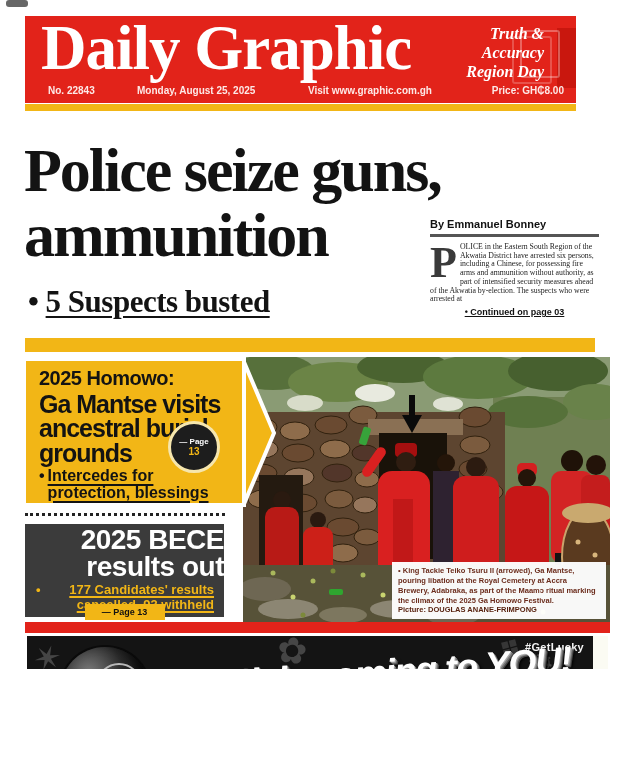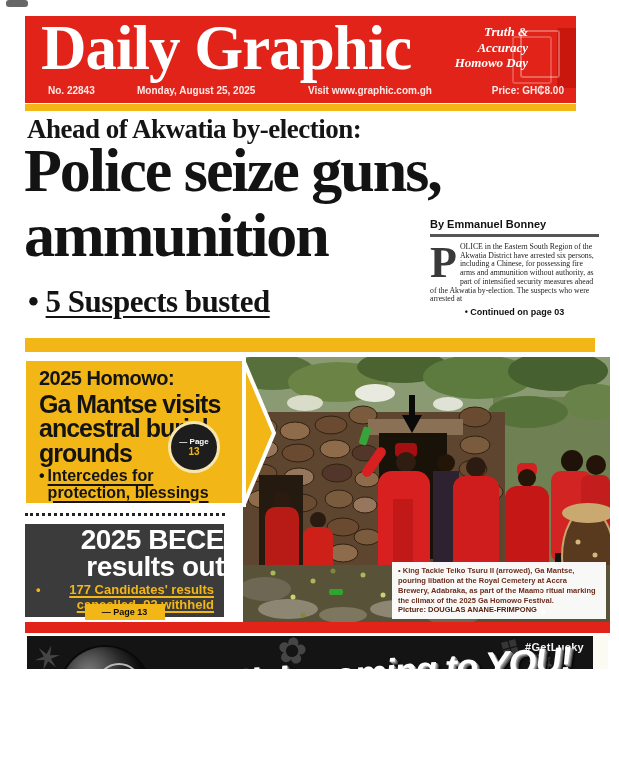--- a/index.html
+++ b/index.html
@@ -10,22 +10,22 @@
   
   .smudge{left:6px;top:0;width:22px;height:7px;background:#4c4c4c;border-radius:3px;opacity:.85;}
 
   
   .masthead{left:25px;top:16px;width:551px;height:87px;background:#e2231a;}
   .mast-title{left:16px;top:-4px;font-family:"Liberation Serif","DejaVu Serif",serif;
               font-weight:bold;font-size:63px;color:#fff;letter-spacing:-1px;white-space:nowrap;}
   .mast-darkstrip{right:0;top:12px;width:19px;height:60px;background:#c9170e;}
   .np-icon{right:16px;top:14px;width:36px;height:44px;border:2px solid rgba(255,255,255,.30);border-radius:3px;}
   .np-icon2{right:24px;top:20px;width:36px;height:44px;border:2px solid rgba(255,255,255,.22);border-radius:3px;}
-  .slogan{right:48px;top:8px;text-align:right;font-family:"Liberation Serif","DejaVu Serif",serif;
-          font-style:italic;font-weight:bold;font-size:13px;line-height:1.2;color:#fff;}
+  .slogan{right:32px;top:8px;text-align:right;font-family:"Liberation Serif","DejaVu Serif",serif;
+          font-style:italic;font-weight:bold;font-size:16px;line-height:1.2;color:#fff;}
   .mast-info{left:0;right:0;bottom:4px;height:14px;font-size:10px;font-weight:bold;color:#fde9e7;}
   .mi-issue{left:23px;top:0;} .mi-date{left:112px;top:0;} .mi-web{left:283px;top:0;} .mi-price{right:12px;top:0;}
   .gold-rule{left:25px;top:104px;width:551px;height:7px;background:#f2b616;}
 
   
   .kicker{left:27px;top:114px;font-family:"Liberation Serif","DejaVu Serif",serif;font-weight:bold;
           font-size:27px;color:#151515;letter-spacing:-.5px;}
   .hl1{left:24px;top:139px;font-family:"Liberation Serif","DejaVu Serif",serif;font-weight:bold;
        font-size:62px;line-height:1;color:#131313;letter-spacing:-2px;white-space:nowrap;}
   .hl2{left:24px;top:204px;font-family:"Liberation Serif","DejaVu Serif",serif;font-weight:bold;
@@ -34,21 +34,21 @@
             font-size:31px;color:#131313;letter-spacing:-.5px;}
   .suspects u{text-decoration:underline;text-decoration-thickness:2px;text-underline-offset:4px;}
 
   .lead-col{left:430px;top:218px;width:169px;}
   .byline{font-size:11px;font-weight:bold;color:#111;}
   .byline-rule{margin-top:4px;height:3px;background:#555;}
   .lead-body{margin-top:6px;font-family:"Liberation Serif","DejaVu Serif",serif;font-size:7.8px;
              line-height:1.12;color:#222;text-align:left;}
   .dropcap{float:left;font-family:"Liberation Serif","DejaVu Serif",serif;font-weight:bold;
            font-size:44px;line-height:.8;color:#3a3a3a;margin:2px 3px 0 0;}
-  .continued{margin-top:3px;text-align:center;font-size:9px;font-weight:bold;color:#111;}
+  .continued{margin-top:3px;text-align:center;font-size:9px;font-weight:bold;color:#111;text-decoration:underline;}
 
   .gold-divider{left:25px;top:338px;width:570px;height:14px;background:#f2b616;}
 
   
   .homowo{left:22px;top:357px;width:224px;height:150px;background:#f2b616;border:4px solid #fff;
           box-sizing:border-box;padding:6px 10px 0 13px;}
   .homowo-arrow{left:244px;top:362px;width:34px;height:142px;}
   .hm-kicker{font-size:20px;font-weight:bold;color:#131313;letter-spacing:-.5px;}
   .hm-head{width:200px;font-size:25px;font-weight:bold;line-height:.97;color:#131313;letter-spacing:-1px;margin-top:2px;}
   .hm-bullet{margin-top:3px;width:170px;display:flex;font-size:16px;font-weight:bold;color:#131313;line-height:1.05;}
@@ -117,32 +117,31 @@
   <div class="abs smudge"></div>
 
   <div class="abs masthead">
     <div class="abs mast-darkstrip"></div>
     <div class="abs np-icon2"></div>
     <div class="abs np-icon"></div>
     <div class="abs mast-title">Daily Graphic</div>
     <div class="abs slogan">
       <div>Truth &amp;</div>
       <div>Accuracy</div>
-      <div>Homowo Day</div>
+      <div>Region Day</div>
     </div>
     <div class="abs mast-info">
       <span class="abs mi-issue">No. 22843</span>
       <span class="abs mi-date">Monday, August 25, 2025</span>
       <span class="abs mi-web">Visit www.graphic.com.gh</span>
       <span class="abs mi-price">Price: GH₵8.00</span>
     </div>
   </div>
   <div class="abs gold-rule"></div>
 
-  <div class="abs kicker">Ahead of Akwatia by-election:</div>
   <div class="abs hl1">Police seize guns,</div>
   <div class="abs hl2">ammunition</div>
   <div class="abs suspects">
     <span>•</span>
     <u>5 Suspects busted</u>
   </div>
 
   <div class="abs lead-col">
     <div class="byline">By Emmanuel Bonney</div>
     <div class="byline-rule"></div>

